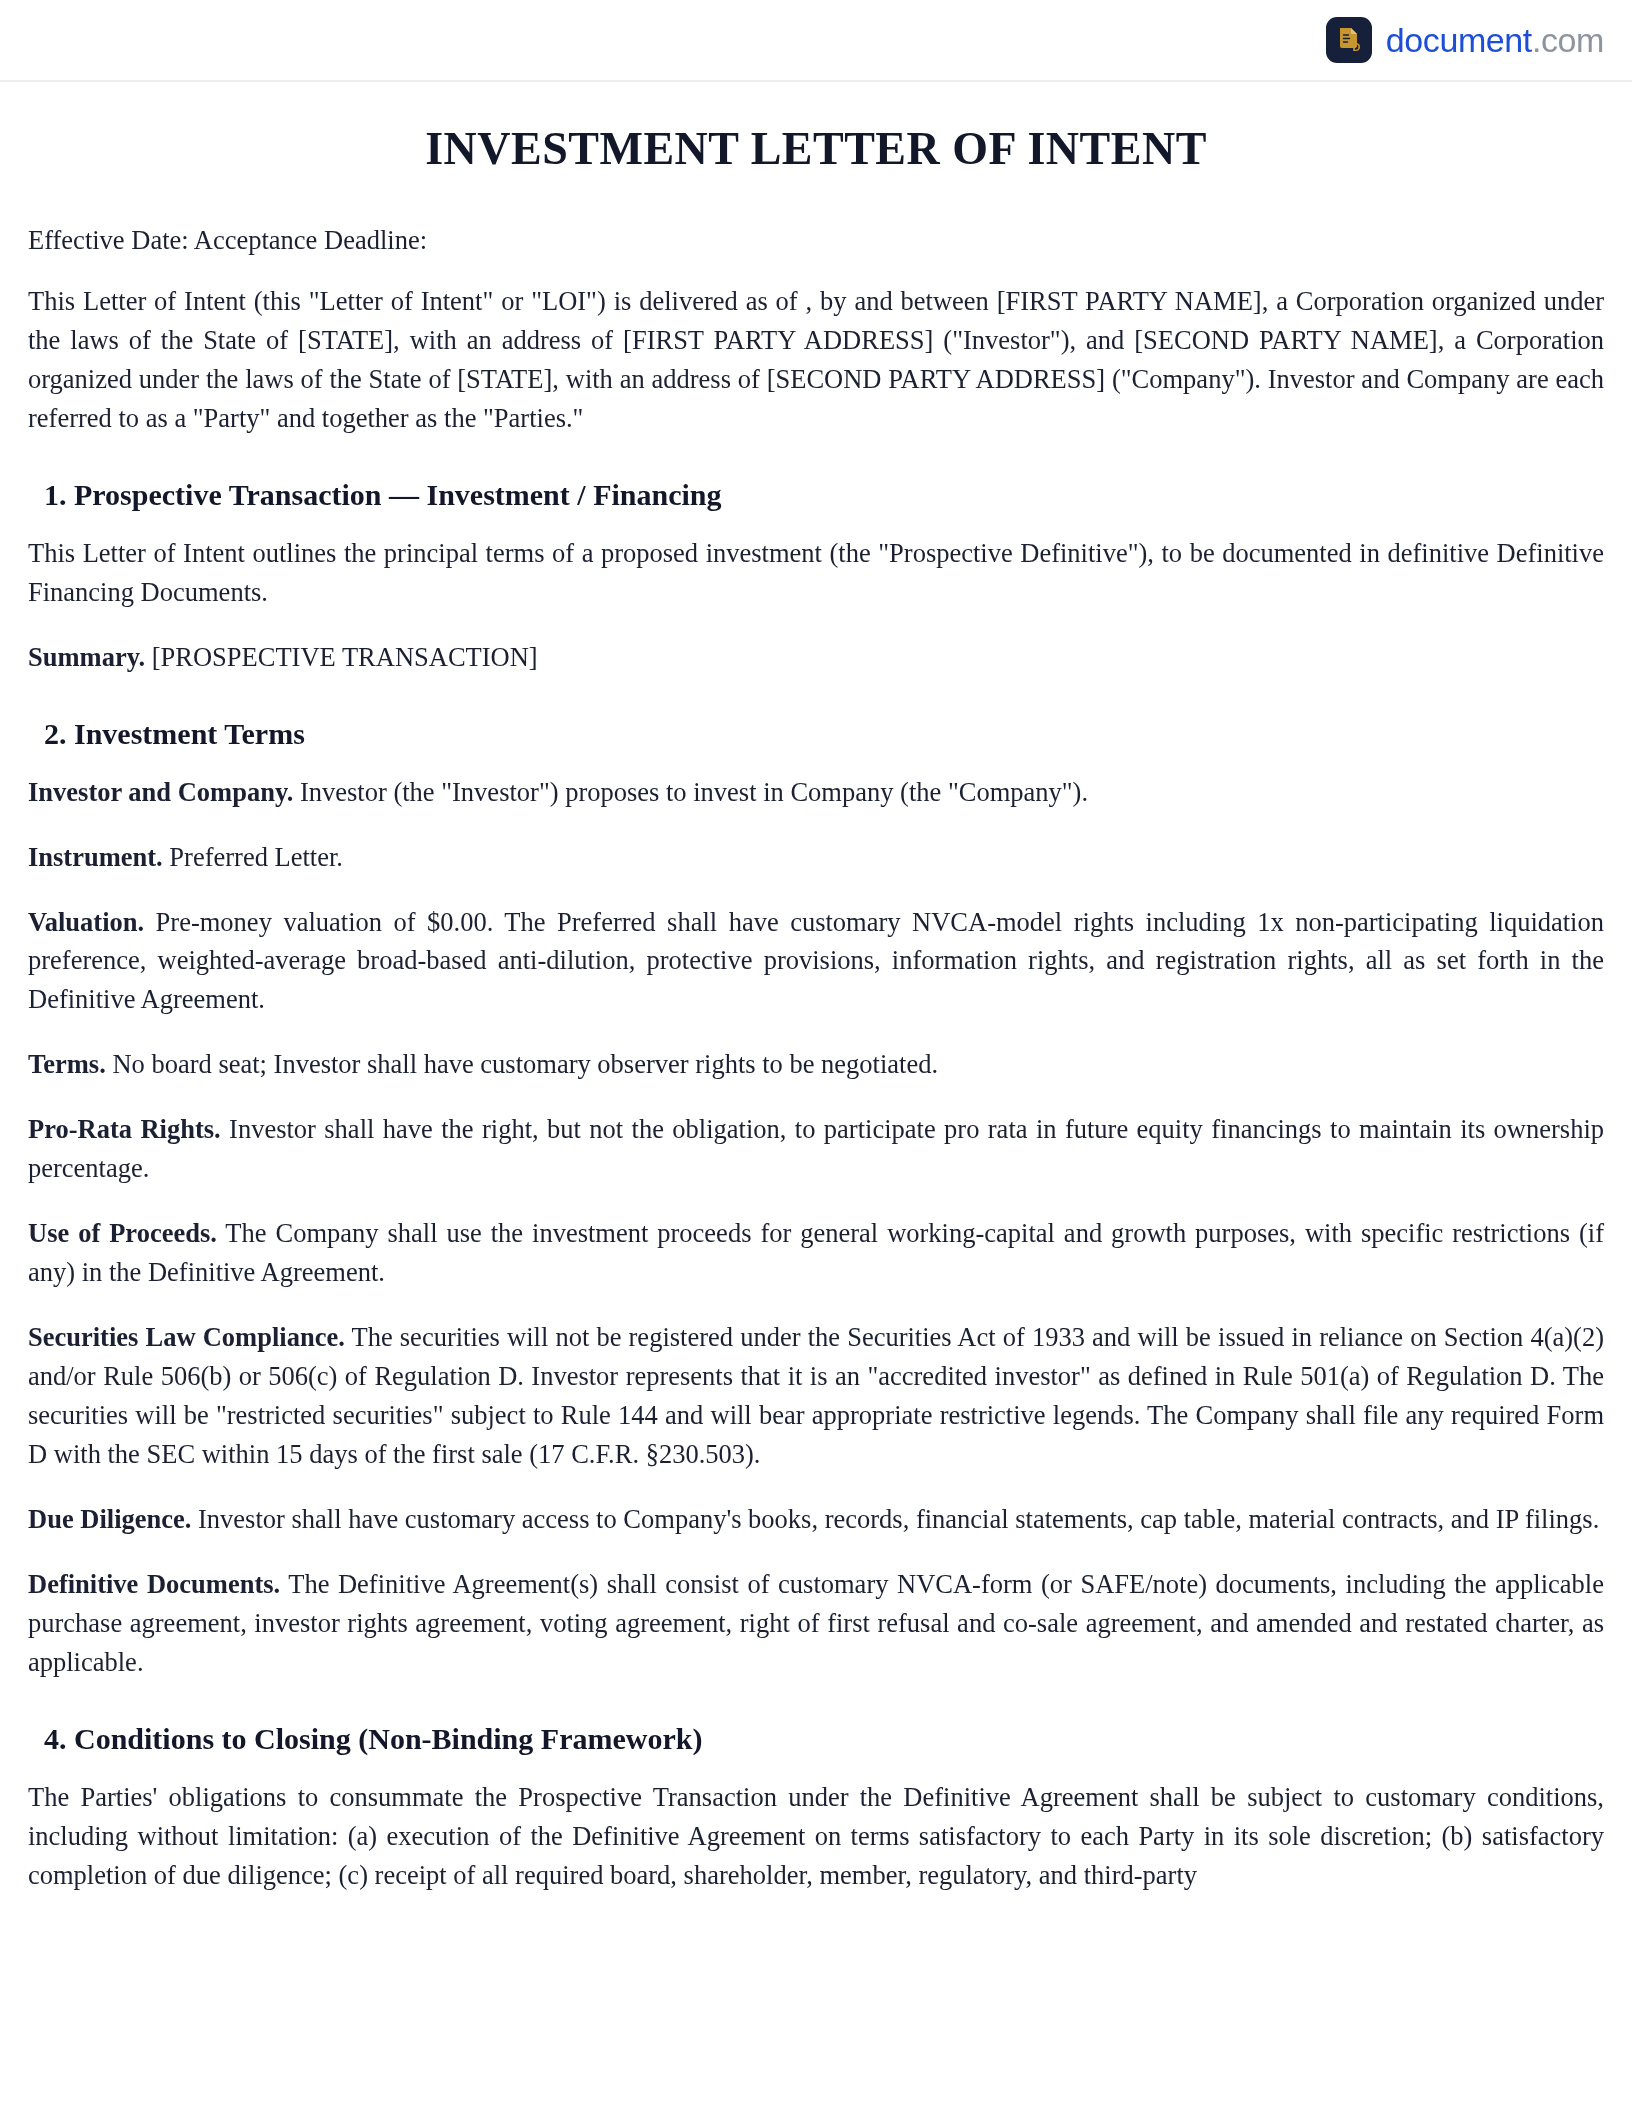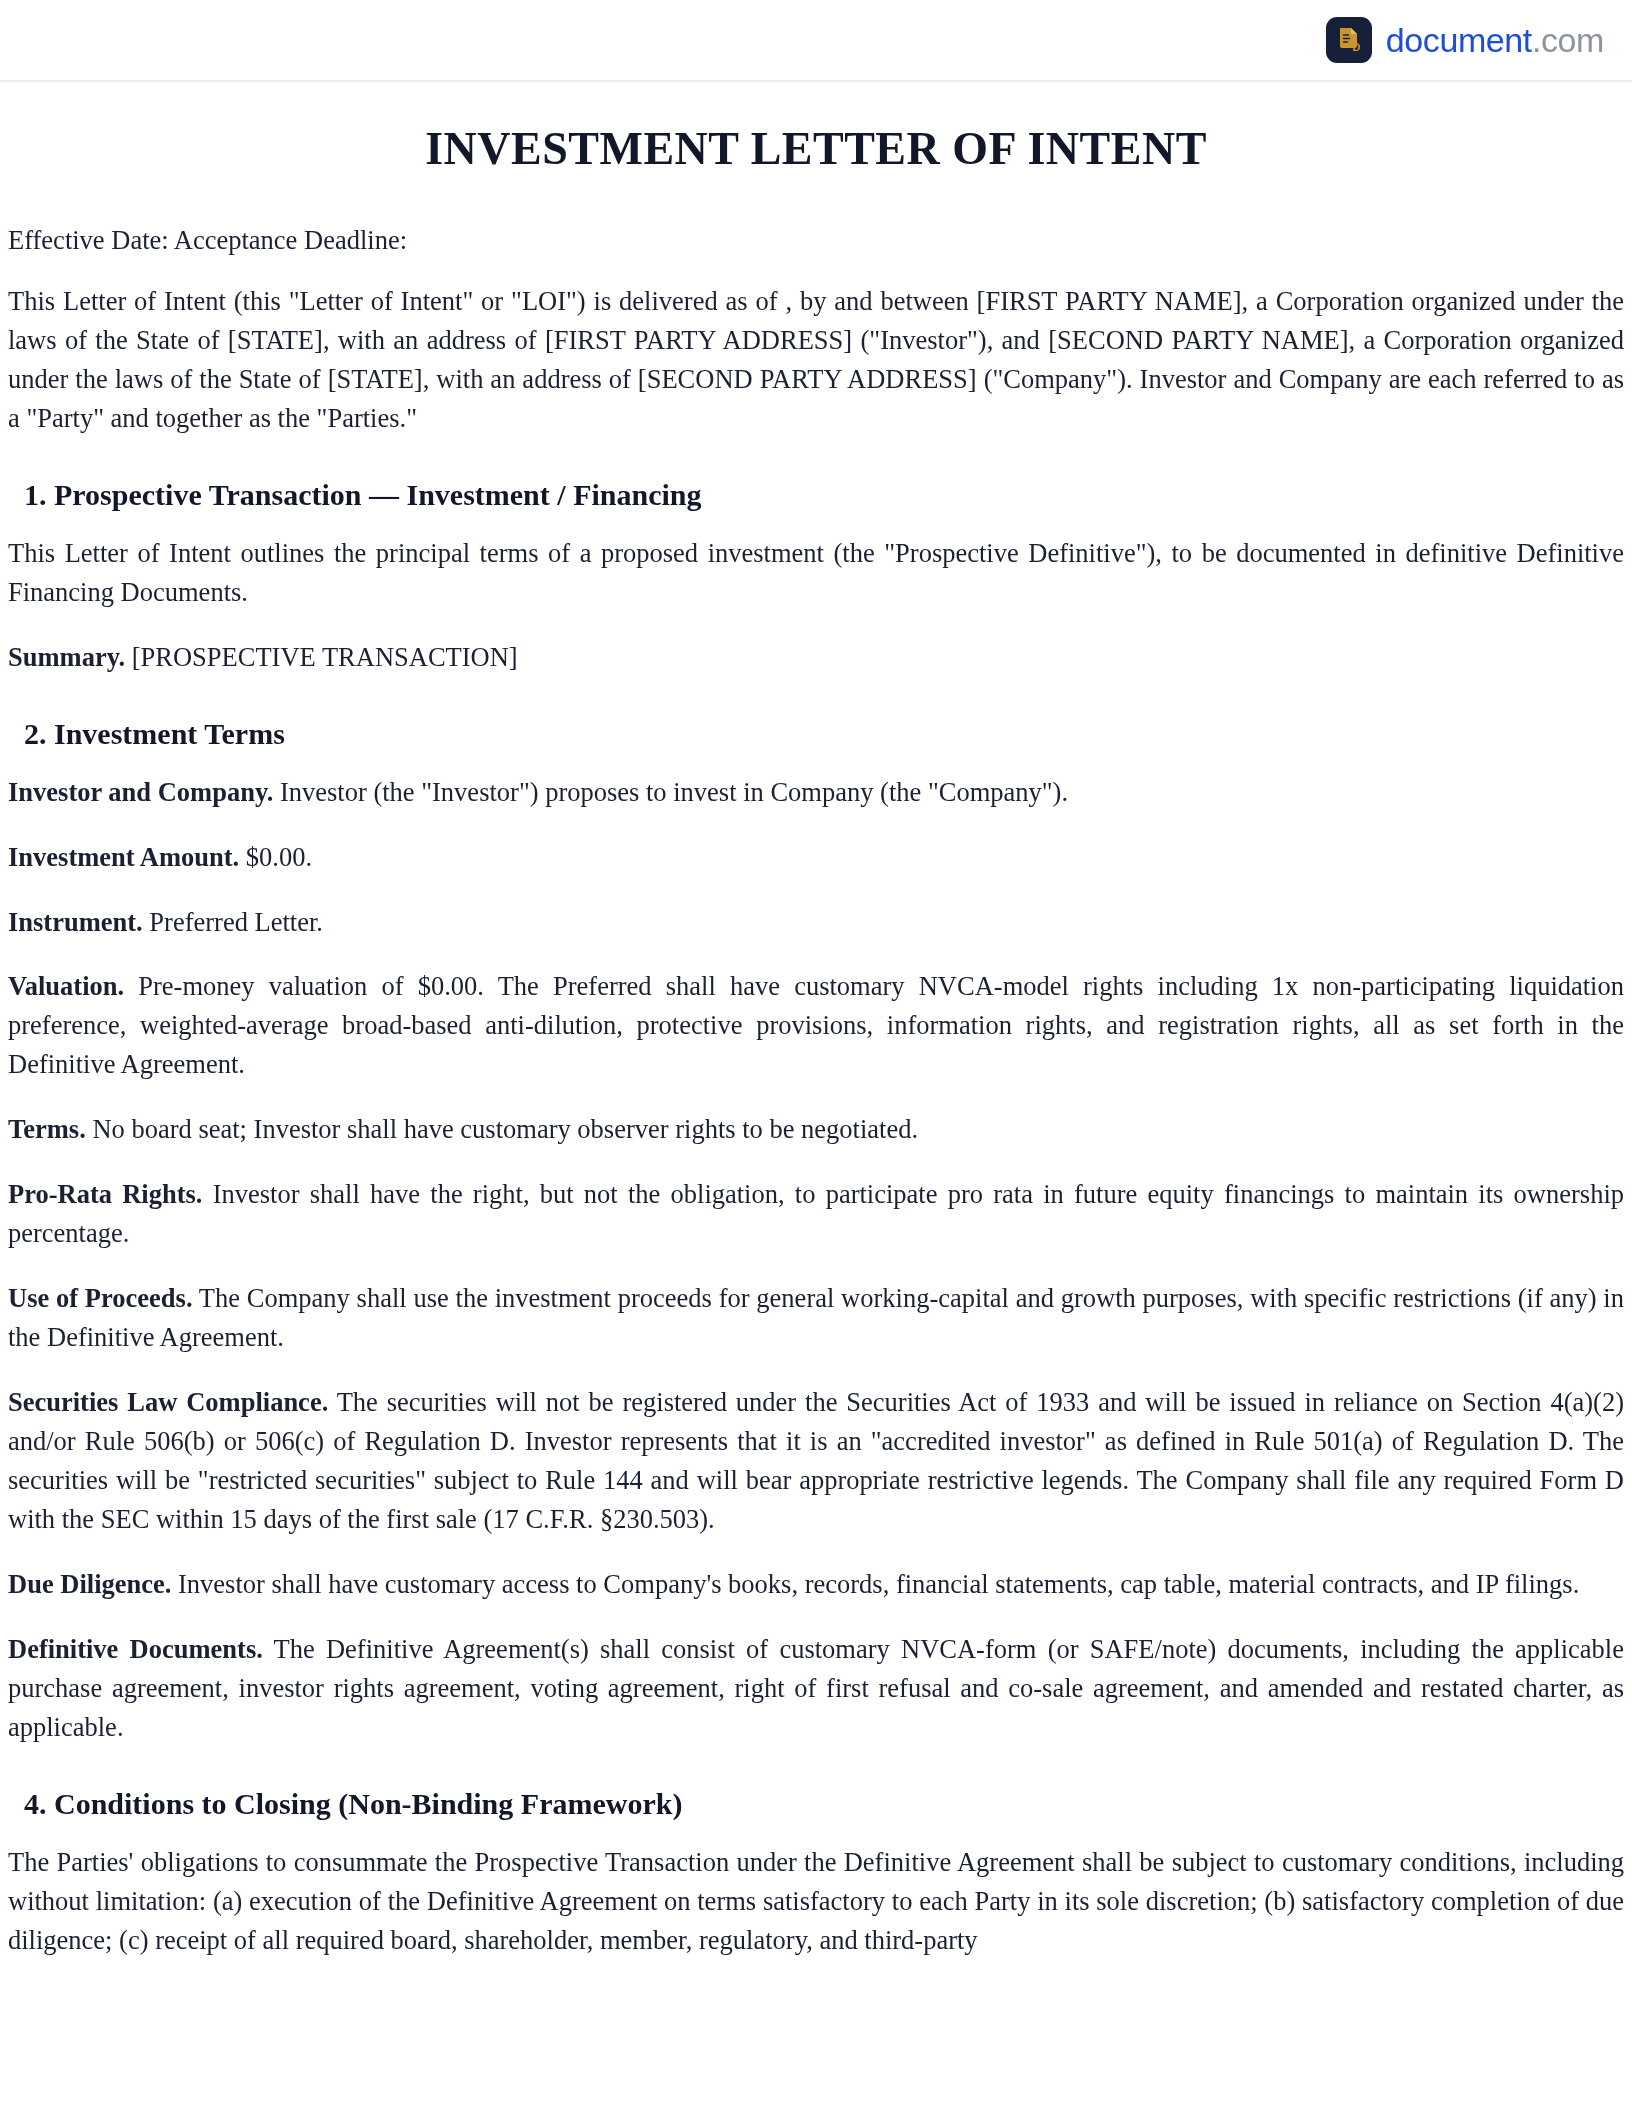--- a/index.html
+++ b/index.html
@@ -45,21 +45,21 @@
     font-size: 34px;
     letter-spacing: -0.4px;
     line-height: 1;
     white-space: nowrap;
   }
   .brand-wordmark .w-main { color: #1d4ed8; }
   .brand-wordmark .w-tld  { color: #8e949e; }
 
   
   .page {
-    padding: 0 8px;
+    padding: 0 28px;
     box-sizing: border-box;
   }
   .doc-title {
     text-align: center;
     font-size: 46px;
     font-weight: bold;
     letter-spacing: 0.5px;
     margin: 40px 0 46px 0;
     color: #121829;
   }
@@ -117,21 +117,20 @@
   <h2 class="section">1. Prospective Transaction — Investment / Financing</h2>
 
   <p class="para"><span>This Letter of Intent outlines the principal terms of a proposed investment (the "</span><b>Prospective Definitive</b><span>"), to be documented in definitive </span><b>Definitive Financing Documents</b><span>.</span></p>
 
   <p class="para"><b class="lead">Summary.</b><span> [PROSPECTIVE TRANSACTION]</span></p>
 
   <h2 class="section">2. Investment Terms</h2>
 
   <p class="para"><b class="lead">Investor and Company.</b><span> Investor (the "</span><b>Investor</b><span>") proposes to invest in Company (the "</span><b>Company</b><span>").</span></p>
 
-  <p class="para"><b class="lead">Investment Amount.</b><span> </span><b>$0.00</b><span>.</span></p>
 
   <p class="para"><b class="lead">Instrument.</b><span> Preferred Letter.</span></p>
 
   <p class="para"><b class="lead">Valuation.</b><span> Pre-money valuation of </span><b>$0.00</b><span>. The Preferred shall have customary NVCA-model rights including 1x non-participating liquidation preference, weighted-average broad-based anti-dilution, protective provisions, information rights, and registration rights, all as set forth in the Definitive Agreement.</span></p>
 
   <p class="para"><b class="lead">Terms.</b><span> No board seat; Investor shall have customary observer rights to be negotiated.</span></p>
 
   <p class="para"><b class="lead">Pro-Rata Rights.</b><span> Investor shall have the right, but not the obligation, to participate pro rata in future equity financings to maintain its ownership percentage.</span></p>
 
   <p class="para"><b class="lead">Use of Proceeds.</b><span> The Company shall use the investment proceeds for general working-capital and growth purposes, with specific restrictions (if any) in the Definitive Agreement.</span></p>

